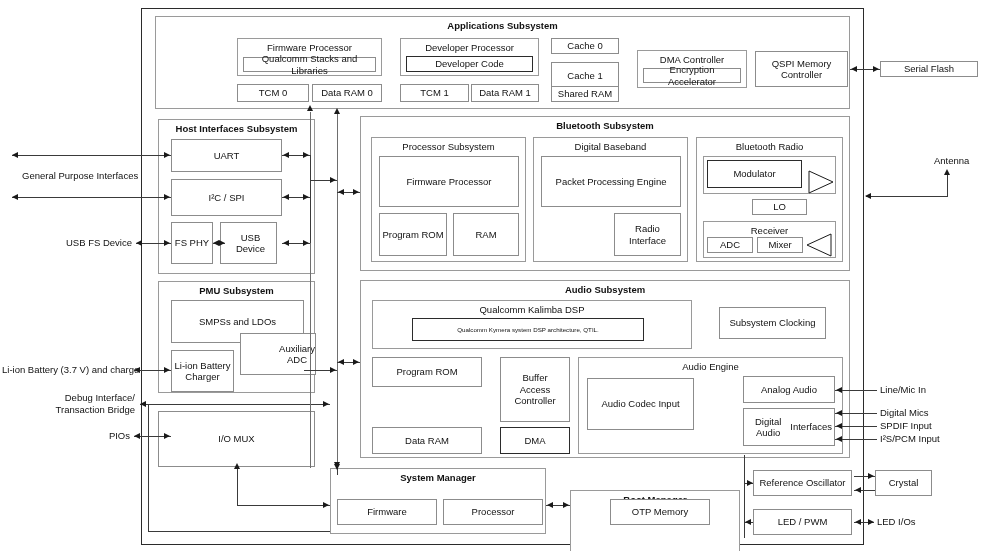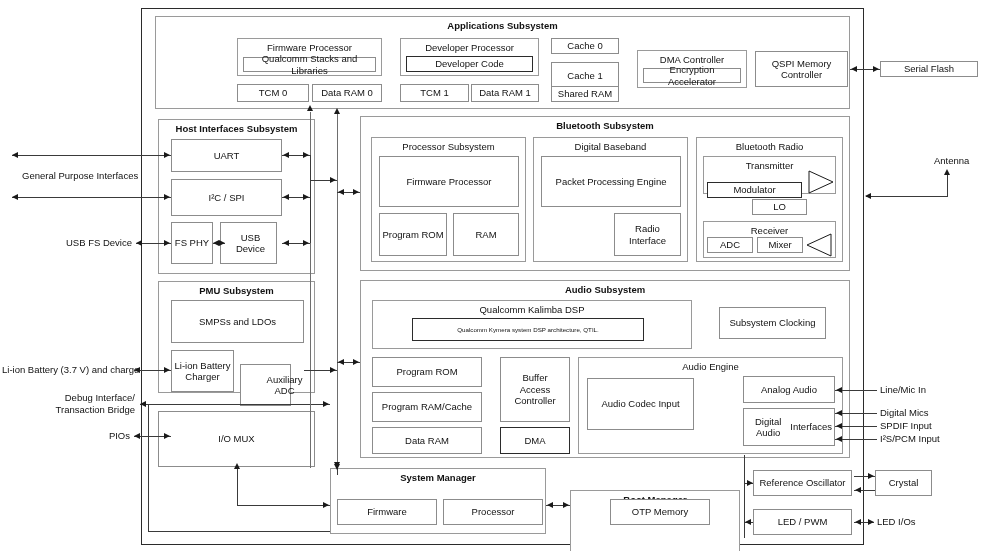--- a/index.html
+++ b/index.html
@@ -120,21 +120,21 @@
   <div class="box" style="left:220px; top:222px; width:57px; height:42px;padding-left:6px;">USB Device</div>
 
   <div class="grp" style="left:158px; top:281px; width:157px; height:112px;">
     <div class="title bold">PMU Subsystem</div>
   </div>
   <div class="box" style="left:171px; top:300px; width:133px; height:43px;">SMPSs and LDOs</div>
   <div class="box" style="left:171px; top:350px; width:63px; height:42px; flex-direction:column;">
     <span>Li-ion Battery</span>
     <span>Charger</span>
   </div>
-  <div class="box" style="left:240px; top:364px; width:51px; height:42px;padding-left:40px;">Auxiliary ADC</div>
+  <div class="box" style="left:240px; top:333px; width:76px; height:42px;padding-left:40px;">Auxiliary ADC</div>
 
   <div class="box" style="left:158px; top:411px; width:157px; height:56px;">I/O MUX</div>
 
   <div class="grp" style="left:360px; top:116px; width:490px; height:155px;">
     <div class="title bold">Bluetooth Subsystem</div>
   </div>
 
   <div class="grp" style="left:371px; top:137px; width:155px; height:125px;">
     <div class="title">Processor Subsystem</div>
   </div>
@@ -147,21 +147,21 @@
   </div>
   <div class="box" style="left:541px; top:156px; width:140px; height:51px;">Packet Processing Engine</div>
   <div class="box" style="left:614px; top:213px; width:67px; height:43px;">Radio Interface</div>
 
   <div class="grp" style="left:696px; top:137px; width:147px; height:125px;">
     <div class="title">Bluetooth Radio</div>
   </div>
   <div class="grp" style="left:703px; top:156px; width:133px; height:38px;">
     <div class="title">Transmitter</div>
   </div>
-  <div class="box dark" style="left:707px; top:182px; width:95px; height:16px;">Modulator</div>
+  <div class="box dark" style="left:707px; top:160px; width:95px; height:28px;">Modulator</div>
   <svg style="position:absolute; left:808px; top:169px;" width="26" height="26">
     <polygon points="1,2 1,24 25,13" fill="#ffffff" stroke="#1a1a1a" stroke-width="1"></polygon>
   </svg>
 
   <div class="box" style="left:752px; top:199px; width:55px; height:16px;">LO</div>
 
   <div class="grp" style="left:703px; top:221px; width:133px; height:37px;">
     <div class="title">Receiver</div>
   </div>
   <div class="box" style="left:707px; top:237px; width:46px; height:16px;">ADC</div>
@@ -181,21 +181,20 @@
   </div>
 
   <div class="grp" style="left:372px; top:300px; width:320px; height:49px;">
     <div class="title">Qualcomm Kalimba DSP</div>
   </div>
   <div class="box dark" style="left:412px; top:318px; width:232px; height:23px; font-size:6.2px;">Qualcomm Kymera system DSP architecture, QTIL.</div>
 
   <div class="box" style="left:719px; top:307px; width:107px; height:32px;">Subsystem Clocking</div>
 
   <div class="box" style="left:372px; top:357px; width:110px; height:30px;">Program ROM</div>
-  <div class="box" style="left:372px; top:392px; width:110px; height:30px;">Program RAM/Cache</div>
   <div class="box" style="left:372px; top:427px; width:110px; height:27px;">Data RAM</div>
 
   <div class="box" style="left:500px; top:357px; width:70px; height:65px; flex-direction:column;">
     <span>Buffer</span>
     <span>Access</span>
     <span>Controller</span>
   </div>
   <div class="box dark" style="left:500px; top:427px; width:70px; height:27px;">DMA</div>
 
   <div class="grp" style="left:578px; top:357px; width:265px; height:97px;">

